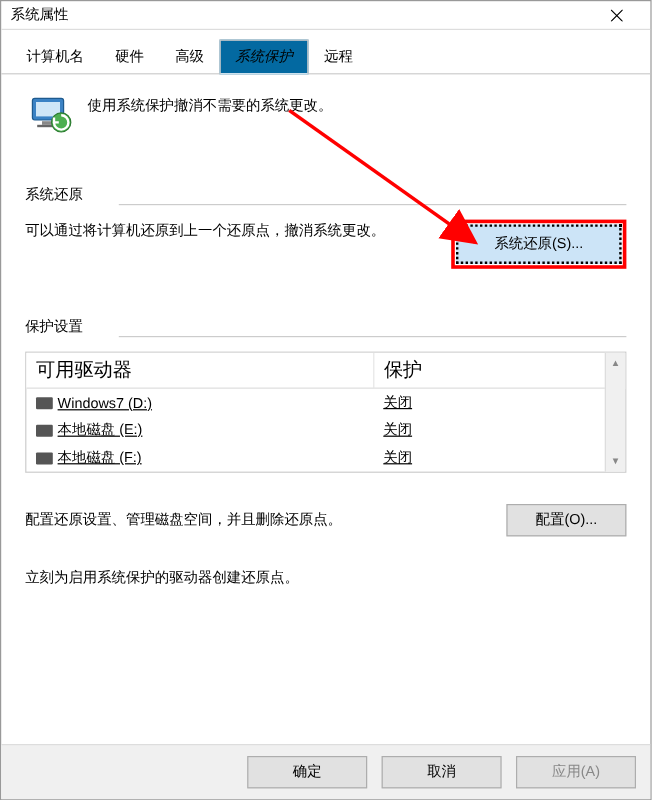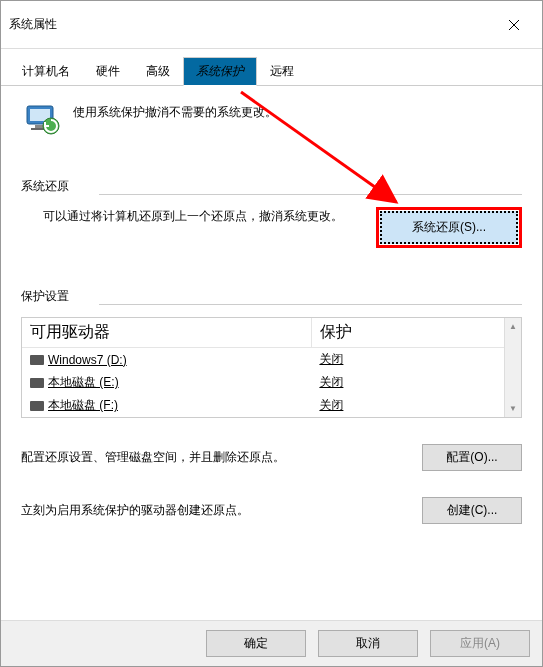--- a/index.html
+++ b/index.html
@@ -1,31 +1,31 @@
 <!DOCTYPE html>
 <html><head>
 <meta charset="utf-8">
 <style>
 * { box-sizing: border-box; margin: 0; padding: 0; }
 body { font-family: "Microsoft YaHei", "Segoe UI", sans-serif; font-size: 12px; background: #fff; width: 543px; height: 667px; position: relative; border: 1px solid #999; }
-.titlebar { height: 48px; display: flex; align-items: center; padding: 0 8px; border-bottom: 1px solid #ddd; }
+.titlebar { height: 24px; display: flex; align-items: center; padding: 0 8px; border-bottom: 1px solid #ddd; }
 .titlebar-title { flex: 1; font-size: 12px; }
 .close-btn { width: 40px; height: 30px; display: flex; align-items: center; justify-content: center; cursor: pointer; }
 .close-btn svg { width: 10px; height: 10px; }
 .tabs { display: flex; padding: 8px 8px 0 8px; border-bottom: 1px solid #ccc; }
 .tab { padding: 5px 12px; border: 1px solid transparent; cursor: pointer; font-size: 12px; margin-bottom: -1px; }
 .tab.active { border: 1px solid #ccc; border-bottom: 1px solid #fff; background: #0369a1; font-style: italic; }
 .content { padding: 12px 20px 0 20px; }
 .intro-row { display: flex; align-items: flex-start; gap: 12px; margin-bottom: 40px; }
 .sysicon { width: 40px; height: 40px; flex-shrink: 0; }
 .intro-text { font-size: 12px; padding-top: 6px; }
 .section-header { display: flex; align-items: flex-end; margin: 16px 0 12px 0; gap: 22px; }
 .section-title { font-size: 12px; white-space: nowrap; padding-right: 8px; }
 .section-line { flex: 1; height: 1px; background: #ccc; }
-.restore-row { display: flex; align-items: flex-start; gap: 10px; margin-bottom: 40px; margin-left: 22px; }
+.restore-row { display: flex; align-items: flex-start; gap: 10px; margin-bottom: 40px; }
 .restore-text { flex: 1; font-size: 12px; line-height: 1.6; }
 .btn { background: #e1e1e1; border: 1px solid #adadad; padding: 4px 18px; font-size: 12px; cursor: pointer; min-width: 100px; text-align: center; font-family: inherit; }
 .btn.disabled { color: #888; cursor: default; }
 .highlight-box { border: 3px solid #ff0000; padding: 1px; display: inline-block; }
 .highlight-btn { border: 2px dotted #000; background: #cce4f7; padding: 6px 30px; font-size: 12px; cursor: pointer; font-family: inherit; }
 .drive-box { border: 1px solid #ccc; margin-top: 6px; position: relative; }
 .drive-table { width: 100%; border-collapse: collapse; }
 .drive-table th { text-align: left; font-weight: normal; padding: 4px 8px; border-bottom: 1px solid #e5e5e5; font-size: 16px; background: #fff; }
 .drive-table th:first-child { width: 58%; }
 .drive-table td { padding: 3px 8px; font-size: 12px; text-decoration: underline; }
@@ -120,21 +120,20 @@
     </div>
   </div>
 
   <div class="config-row">
     <div class="config-text">配置还原设置、管理磁盘空间，并且删除还原点。</div>
     <button class="btn">配置(O)...</button>
   </div>
 
   <div class="config-row">
     <div class="config-text">立刻为启用系统保护的驱动器创建还原点。</div>
-    <button class="btn">创建(C)...</button>
   </div>
 
 </div>
 
 <div class="bottom-bar">
   <button class="btn">确定</button>
   <button class="btn">取消</button>
   <button class="btn disabled">应用(A)</button>
 </div>
 

